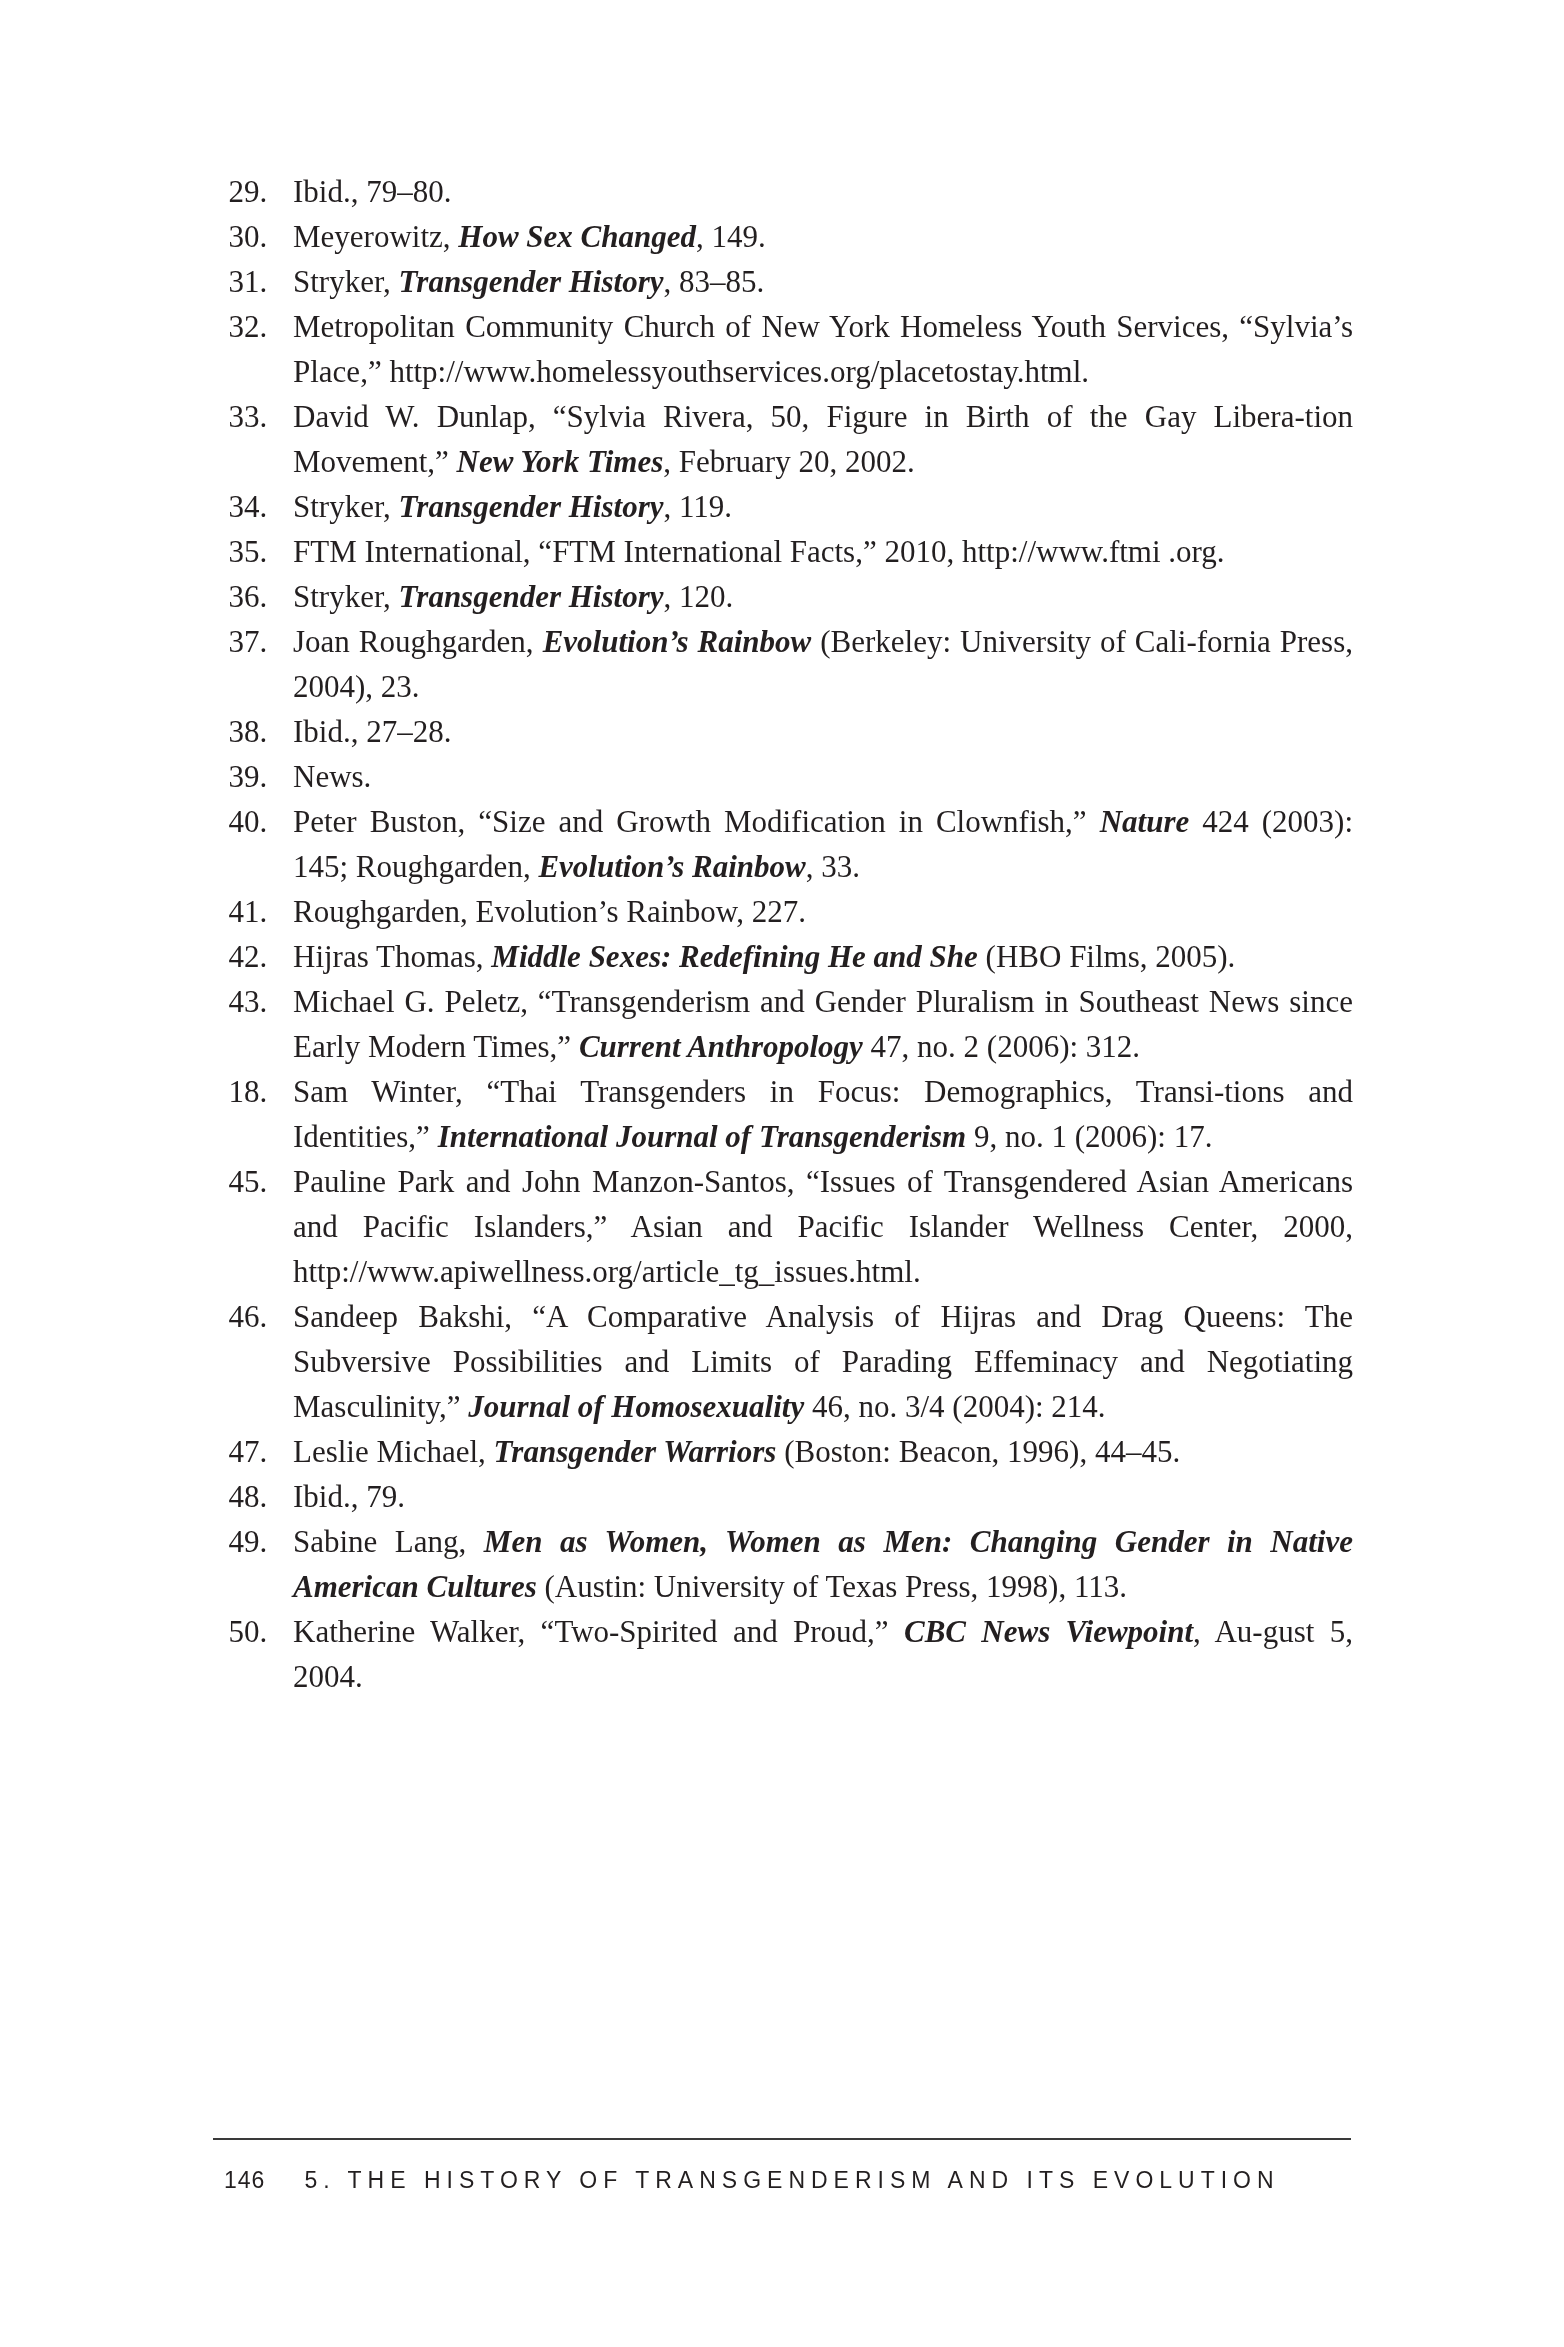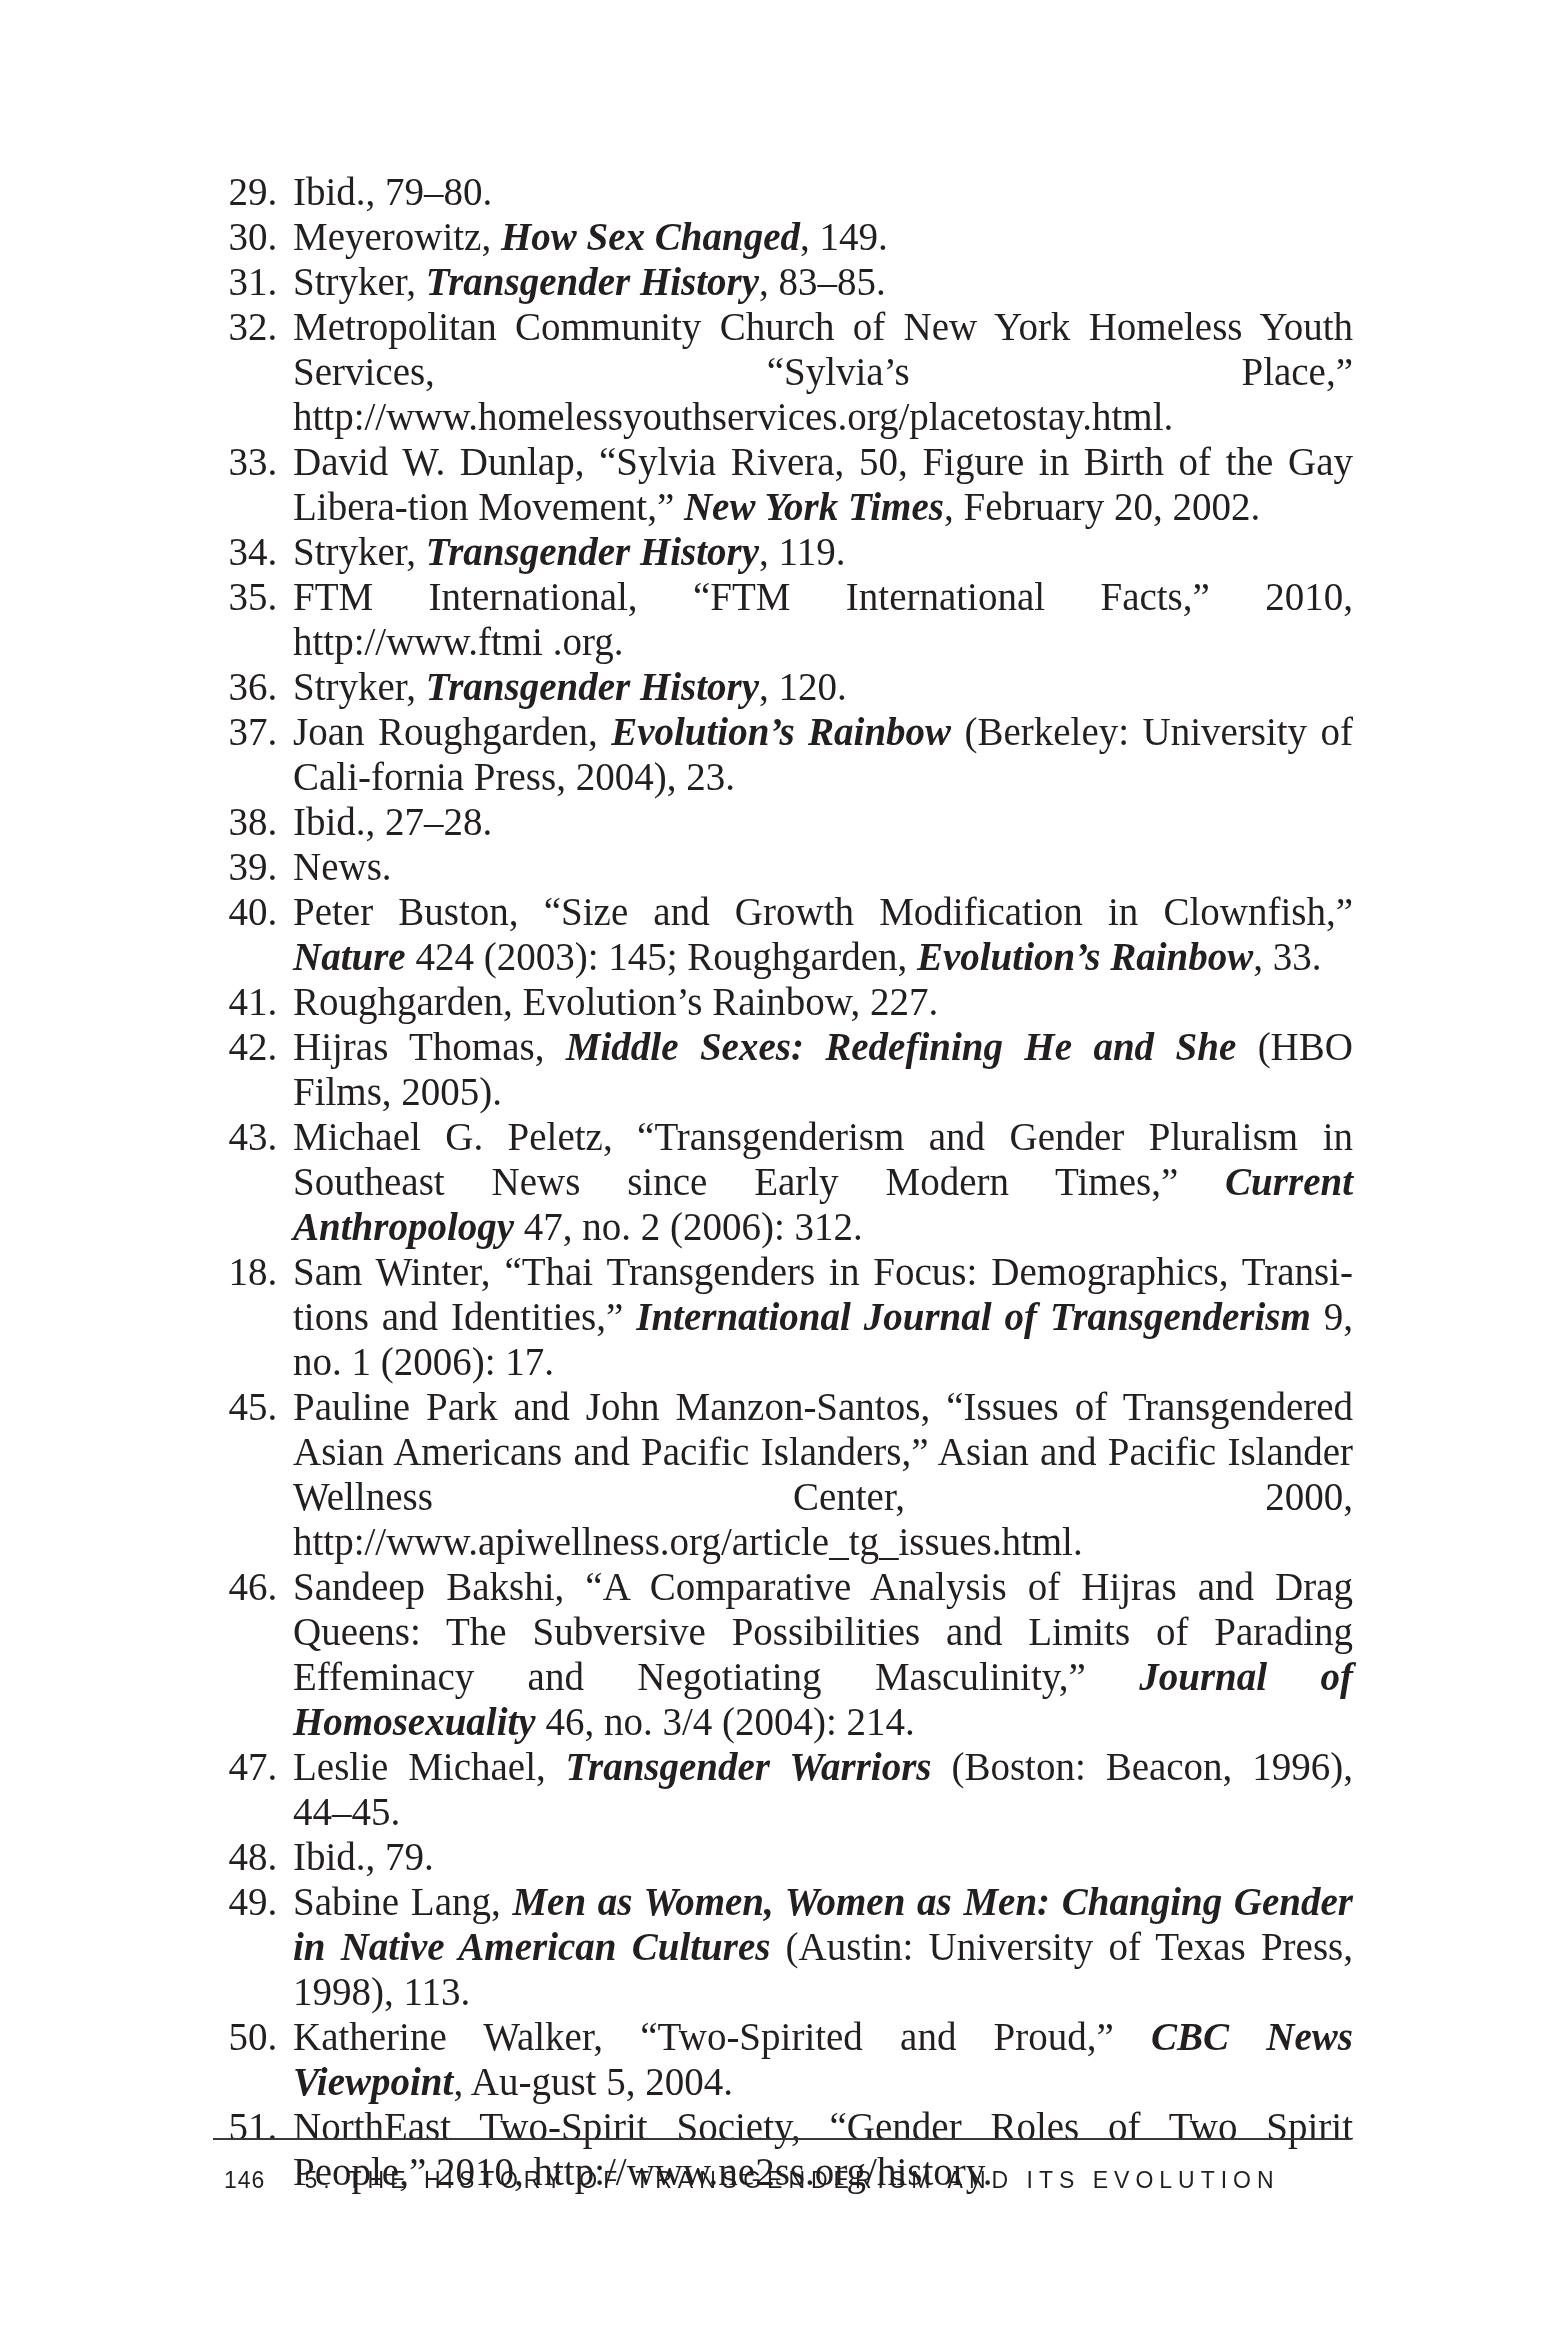--- a/index.html
+++ b/index.html
@@ -13,21 +13,21 @@
     position: relative;
     overflow: hidden;
     color: #231f20;
   }
   .notes {
     position: absolute;
     left: 217px;
     top: 169px;
     width: 1136px;
     font-family: "Liberation Serif", "DejaVu Serif", serif;
-    font-size: 39px;
+    font-size: 31px;
     line-height: 45px;
     margin: 0;
     padding: 0;
     list-style: none;
   }
   .note {
     position: relative;
     padding-left: 76px;
     text-align: justify;
     text-align-last: left;
@@ -88,21 +88,20 @@
     <li class="note"><span class="note-num">41.</span><span class="note-text"><span>Roughgarden, Evolution’s Rainbow, 227.</span></span></li>
     <li class="note"><span class="note-num">42.</span><span class="note-text"><span>Hijras Thomas, </span><i>Middle Sexes: Redefining He and She</i><span> (HBO Films, 2005).</span></span></li>
     <li class="note"><span class="note-num">43.</span><span class="note-text"><span>Michael G. Peletz, “Transgenderism and Gender Pluralism in Southeast News since Early Modern Times,” </span><i>Current Anthropology</i><span> 47, no. 2 (2006): 312.</span></span></li>
     <li class="note"><span class="note-num">18.</span><span class="note-text"><span>Sam Winter, “Thai Transgenders in Focus: Demographics, Transi-tions and Identities,” </span><i>International Journal of Transgenderism</i><span> 9, no. 1 (2006): 17.</span></span></li>
     <li class="note"><span class="note-num">45.</span><span class="note-text"><span>Pauline Park and John Manzon-Santos, “Issues of Transgendered Asian Americans and Pacific Islanders,” Asian and Pacific Islander Wellness Center, 2000, http://www.apiwellness.org/article_tg_issues.html.</span></span></li>
     <li class="note"><span class="note-num">46.</span><span class="note-text"><span>Sandeep Bakshi, “A Comparative Analysis of Hijras and Drag Queens: The Subversive Possibilities and Limits of Parading Effeminacy and Negotiating Masculinity,” </span><i>Journal of Homosexuality</i><span> 46, no. 3/4 (2004): 214.</span></span></li>
     <li class="note"><span class="note-num">47.</span><span class="note-text"><span>Leslie Michael, </span><i>Transgender Warriors</i><span> (Boston: Beacon, 1996), 44–45.</span></span></li>
     <li class="note"><span class="note-num">48.</span><span class="note-text"><span>Ibid., 79.</span></span></li>
     <li class="note"><span class="note-num">49.</span><span class="note-text"><span>Sabine Lang, </span><i>Men as Women, Women as Men: Changing Gender in Native American Cultures</i><span> (Austin: University of Texas Press, 1998), 113.</span></span></li>
     <li class="note"><span class="note-num">50.</span><span class="note-text"><span>Katherine Walker, “Two-Spirited and Proud,” </span><i>CBC News Viewpoint</i><span>, Au-gust 5, 2004.</span></span></li>
-    <li class="note"><span class="note-num">51.</span><span class="note-text"><span>NorthEast Two-Spirit Society, “Gender Roles of Two Spirit People,” 2010, http://www.ne2ss.org/history.</span></span></li>
   </ol>
 
 <div class="rule"></div>
 
 <div class="footer">
   <span class="page-num">146</span><span class="running-head">5. THE HISTORY OF TRANSGENDERISM AND ITS EVOLUTION</span>
 </div>
 
 
 </body></html>

